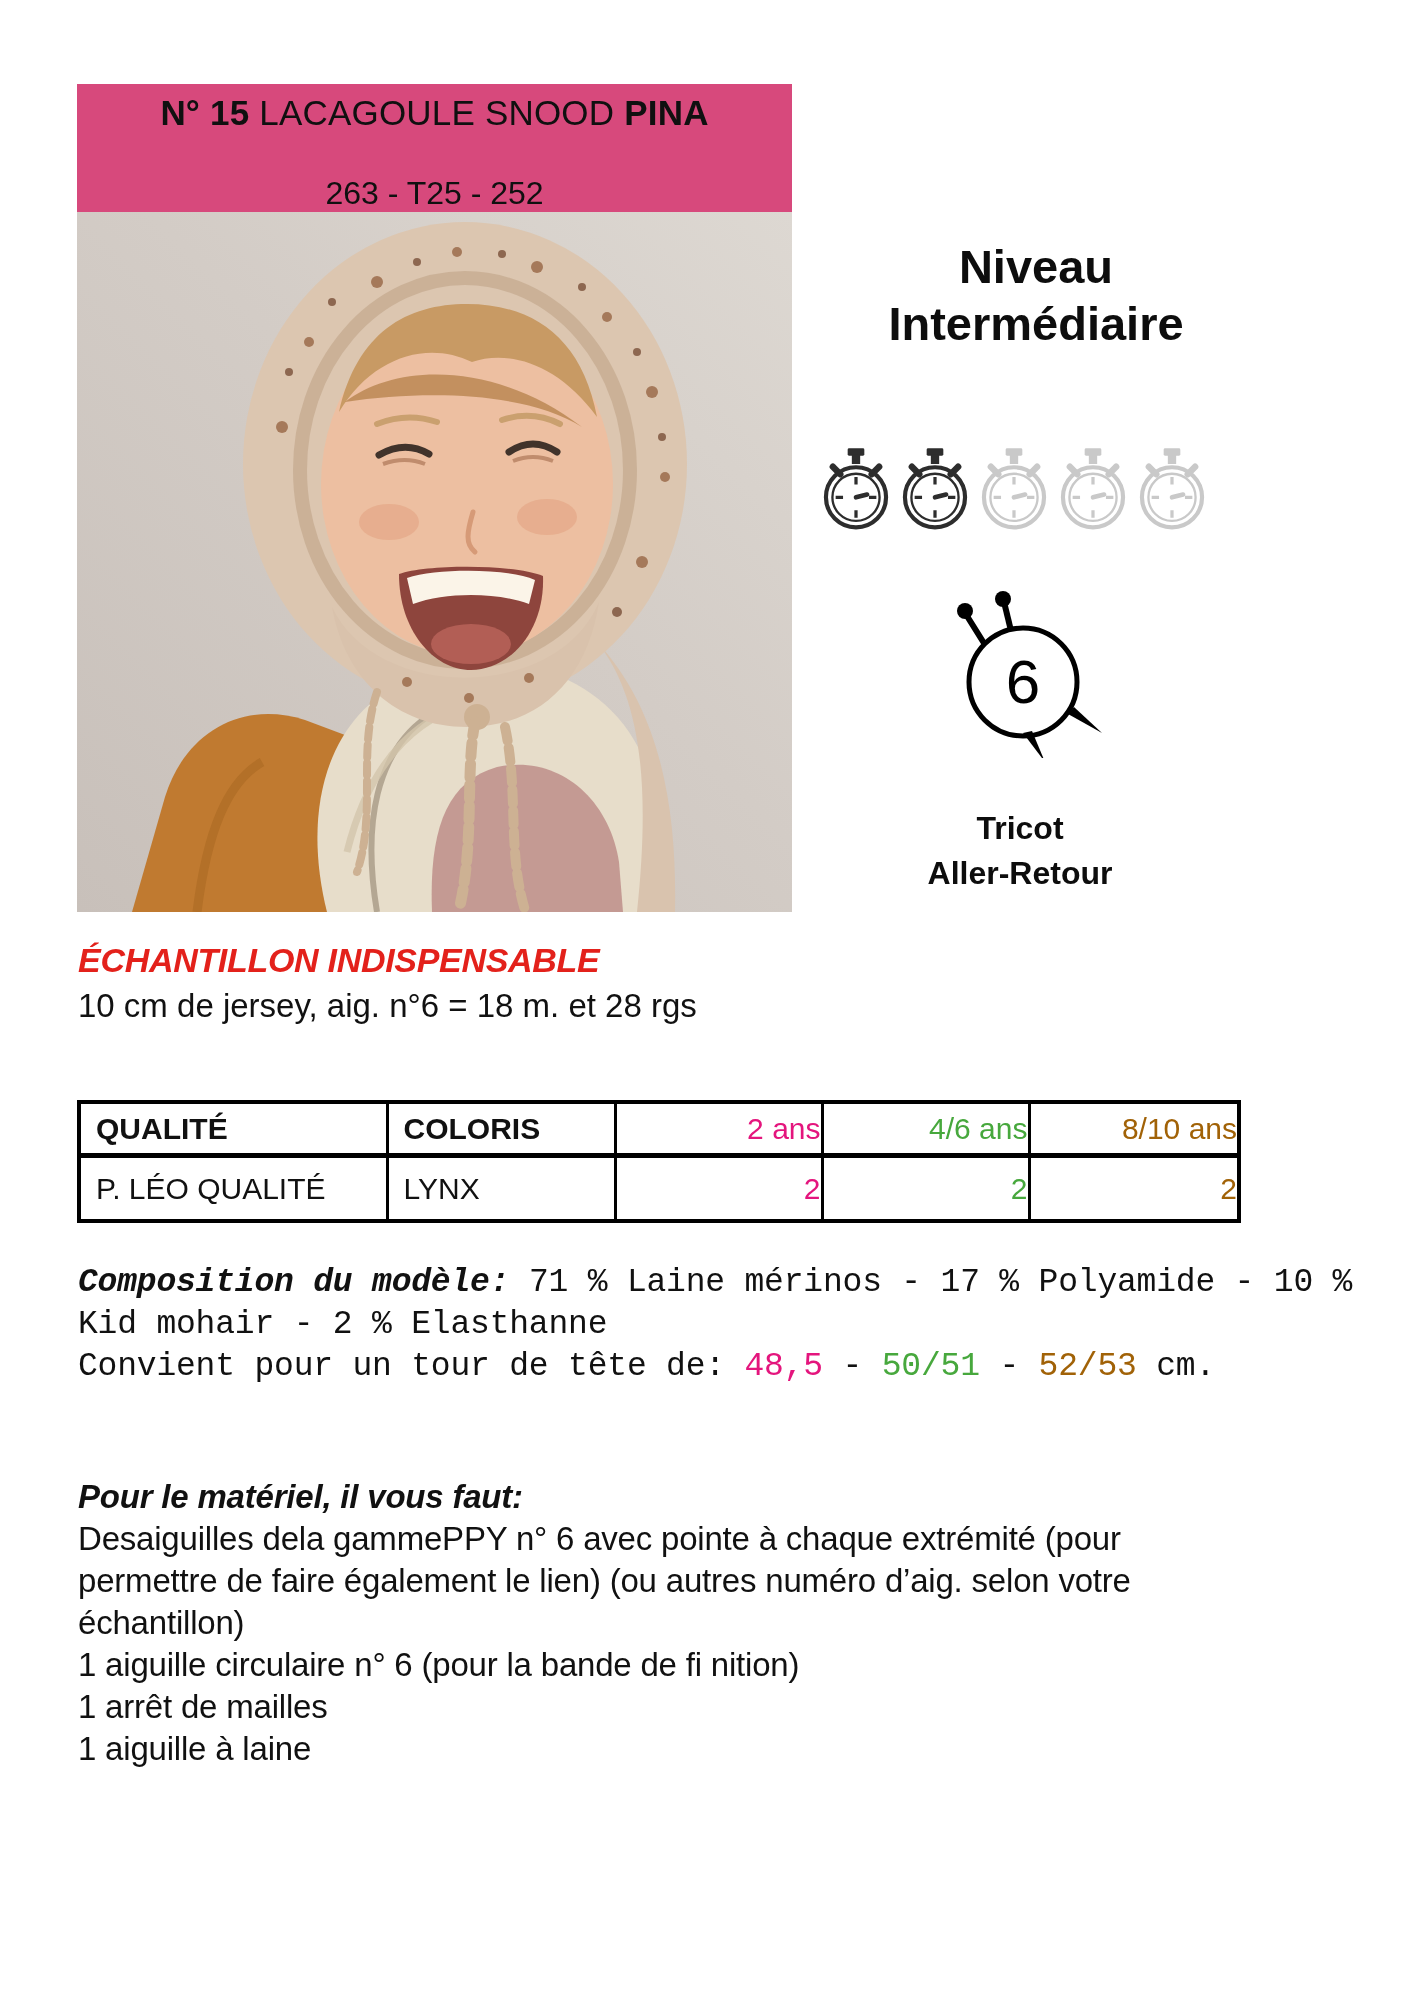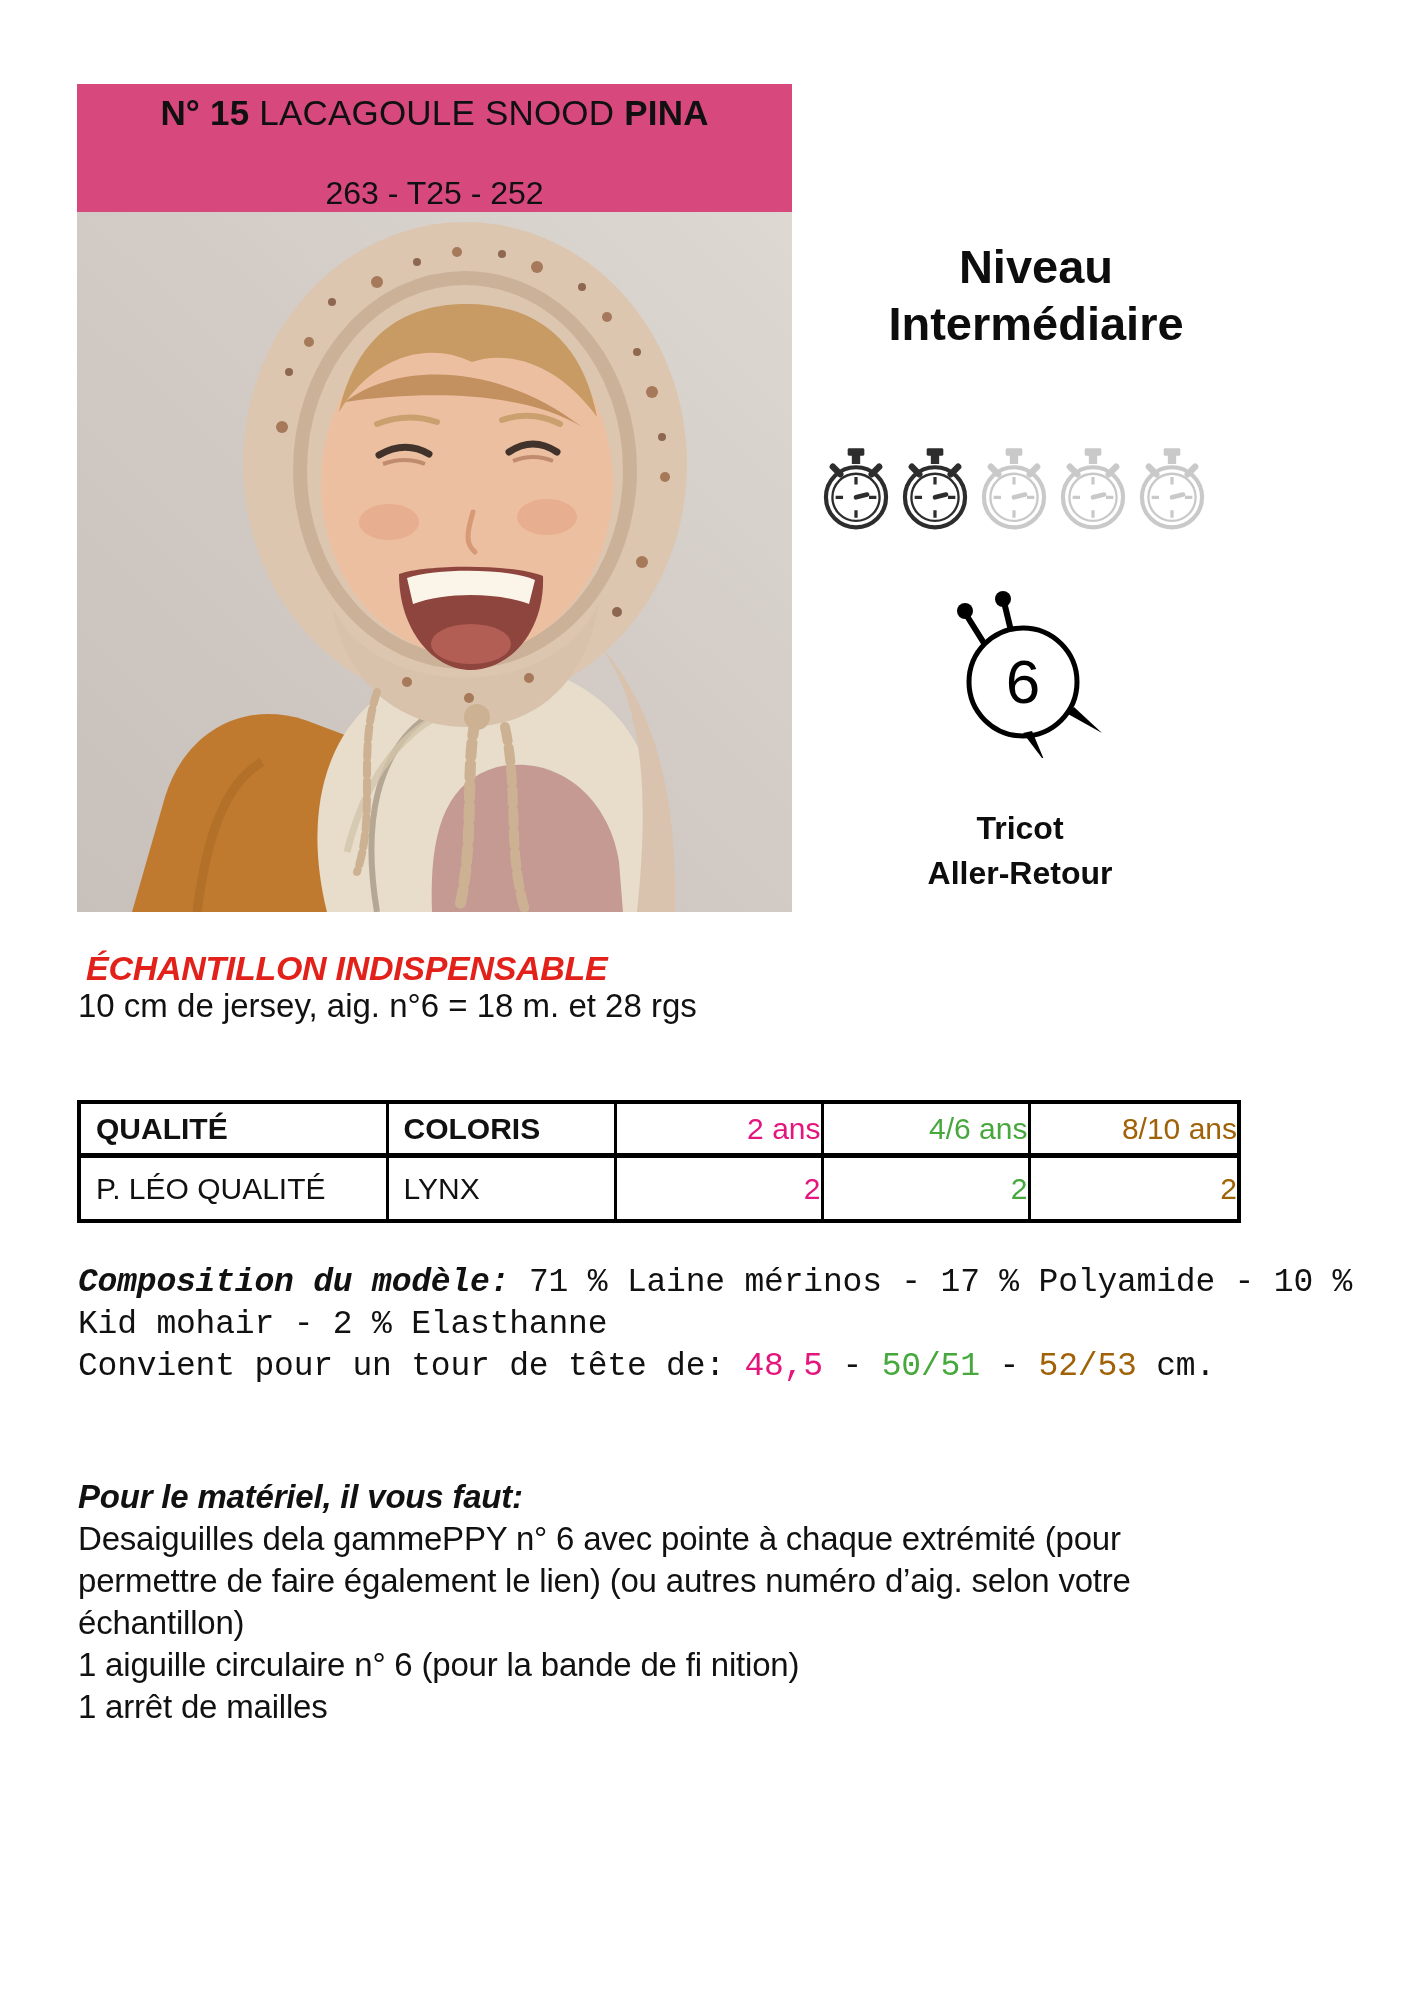--- a/index.html
+++ b/index.html
@@ -22,21 +22,21 @@
   .stopwatches{position:absolute;left:634px;top:446px;width:760px;display:flex;justify-content:center;gap:5px;}
   .sw{width:74px;height:86px;display:block;}
   .sw-active{color:#2d2d2d;}
   .sw-idle{color:#c9c9c9;}
   .needle-badge{position:absolute;left:935px;top:586px;width:172px;height:172px;}
   .needle-badge svg{display:block;width:100%;height:100%;}
   .technique{position:absolute;left:700px;top:806px;width:640px;text-align:center;
              font-size:32px;font-weight:bold;line-height:45px;color:#0d0d0d;}
 
   
-  .gauge-h{position:absolute;left:78px;top:938px;margin:8px;font-size:34px;line-height:44px;
+  .gauge-h{position:absolute;left:78px;top:938px;margin:0;font-size:34px;line-height:44px;
            font-style:italic;font-weight:bold;color:#e3211b;letter-spacing:-.3px;}
   .gauge-p{position:absolute;left:78px;top:984px;margin:0;font-size:33px;line-height:44px;}
 
   
   .mat-table{position:absolute;left:77px;top:1100px;width:1160px;border-collapse:collapse;
              table-layout:fixed;font-size:30px;color:#111;border:4px solid #000;}
   .mat-table th,.mat-table td{border:3px solid #000;overflow:hidden;white-space:nowrap;}
   .mat-table thead th{border-bottom:5px solid #000;height:47px;font-weight:normal;}
   .mat-table tbody td{height:59px;}
   .mat-table .lft{text-align:left;padding-left:15px;}
@@ -240,15 +240,16 @@
     <p class="tline"><span>Convient pour un tour de tête de: </span><span class="c-pink">48,5</span><span> - </span><span class="c-green">50/51</span><span> - </span><span class="c-orange">52/53</span><span> cm.</span></p>
   </div>
 
   <div class="materiel">
     <p class="tline bi">Pour le matériel, il vous faut:</p>
     <p class="tline">Desaiguilles dela gammePPY n° 6 avec pointe à chaque extrémité (pour</p>
     <p class="tline">permettre de faire également le lien) (ou autres numéro d’aig. selon votre</p>
     <p class="tline">échantillon)</p>
     <p class="tline">1 aiguille circulaire n° 6 (pour la bande de fi nition)</p>
     <p class="tline">1 arrêt de mailles</p>
+    <p class="tline">1 aiguille à laine</p>
   </div>
 
 </div>
 
 </body></html>

